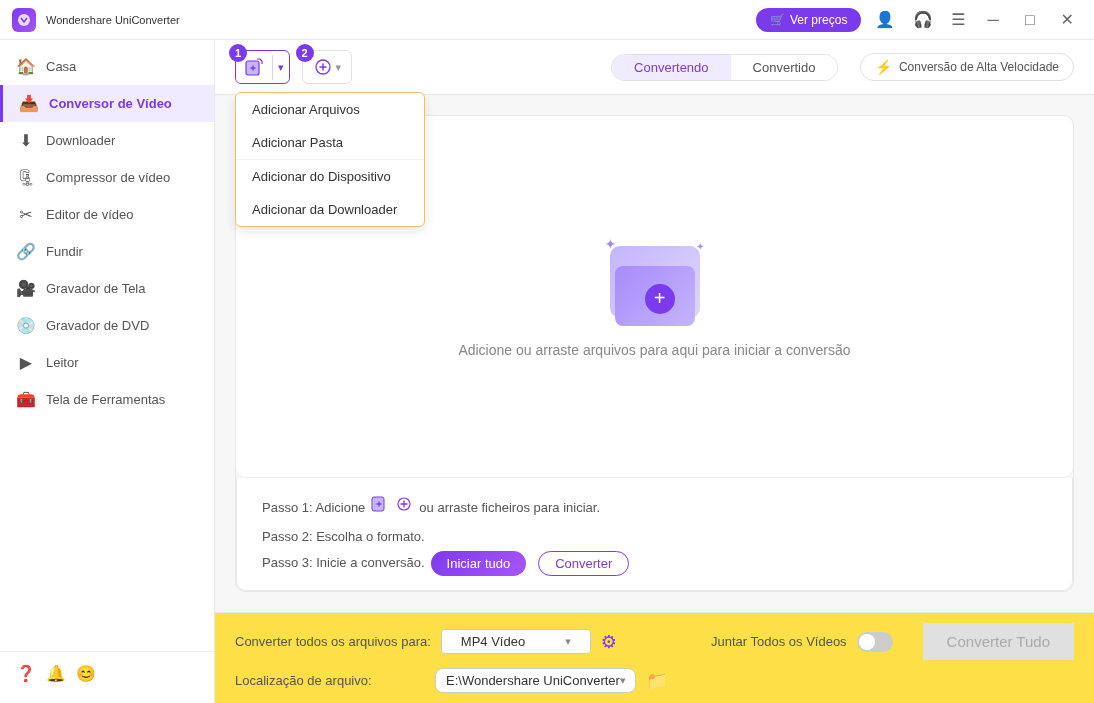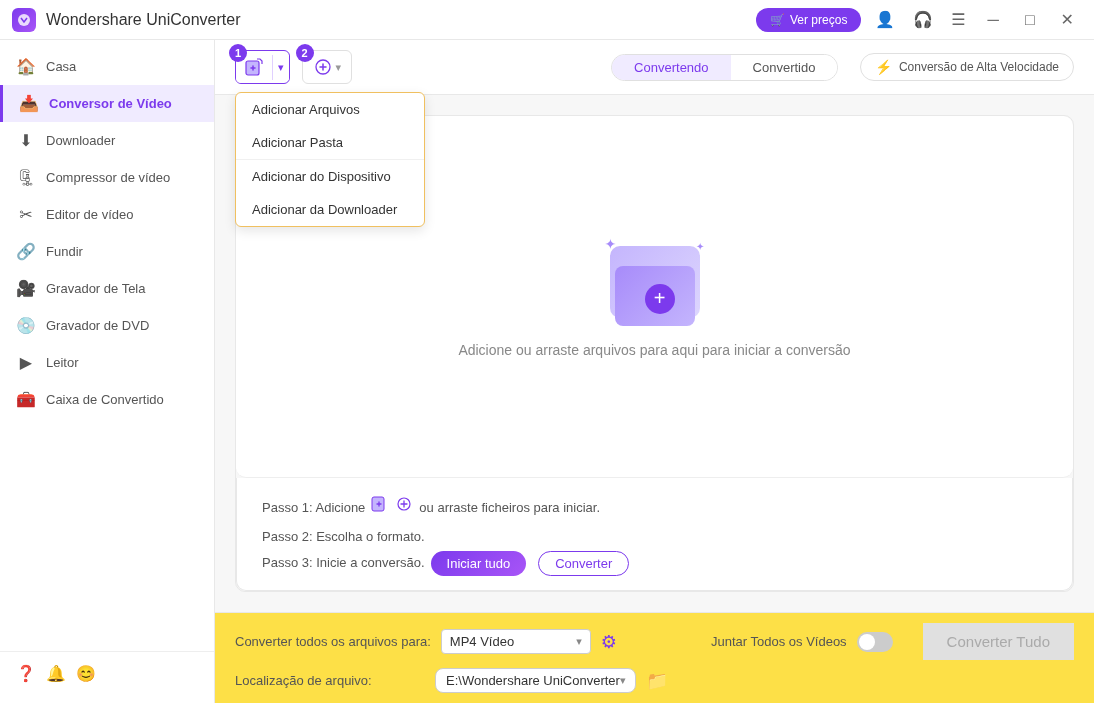--- a/index.html
+++ b/index.html
@@ -16,21 +16,21 @@
       flex-shrink: 0;
     }
     .titlebar-logo {
       width: 24px; height: 24px;
       background: linear-gradient(135deg, #7c3aed, #a855f7);
       border-radius: 6px;
       margin-right: 10px;
       display: flex; align-items: center; justify-content: center;
       color: white; font-size: 12px; font-weight: bold;
     }
-    .titlebar-title { font-size: 16px; color: #333; font-weight: 500; flex: 1; }
+    .titlebar-title { font-size: 11px; color: #333; font-weight: 500; flex: 1; }
     .titlebar-controls { display: flex; align-items: center; gap: 10px; }
     .btn-price {
       background: #7c3aed;
       color: white;
       border: none;
       border-radius: 20px;
       padding: 5px 14px;
       font-size: 12px;
       cursor: pointer;
       display: flex; align-items: center; gap: 5px;
@@ -281,21 +281,21 @@
       flex-direction: column;
       gap: 8px;
     }
     .bottom-row { display: flex; align-items: center; gap: 10px; font-size: 13px; color: #555; }
     .bottom-label { min-width: 190px; }
     .select-format {
       display: flex; align-items: center;
       border: 1px solid #ccc;
       border-radius: 4px;
       background: white;
-      padding: 4px 8px;
+      padding: 4px 19px;
       min-width: 150px;
       cursor: pointer;
       font-size: 13px;
       color: #333;
       justify-content: space-between;
     }
     .select-arrow { color: #888; font-size: 11px; }
     .icon-small { font-size: 18px; color: #7c3aed; cursor: pointer; }
     .toggle { width: 36px; height: 20px; background: #ccc; border-radius: 10px; position: relative; cursor: pointer; }
     .toggle::after { content: ''; position: absolute; width: 16px; height: 16px; background: white; border-radius: 50%; top: 2px; left: 2px; }
@@ -400,21 +400,21 @@
     <div class="sidebar-item">
       <span class="sidebar-icon">💿</span>
       <span>Gravador de DVD</span>
     </div>
     <div class="sidebar-item">
       <span class="sidebar-icon">▶</span>
       <span>Leitor</span>
     </div>
     <div class="sidebar-item">
       <span class="sidebar-icon">🧰</span>
-      <span>Caixa de Convertido</span>
+      <span>Tela de Ferramentas</span>
     </div>
     <div class="sidebar-bottom">
       <div style="display:flex; gap:10px; padding: 4px 16px;">
         <span class="sidebar-icon" style="cursor:pointer;">❓</span>
         <span class="sidebar-icon" style="cursor:pointer;">🔔</span>
         <span class="sidebar-icon" style="cursor:pointer;">😊</span>
       </div>
     </div>
   </div>
 

